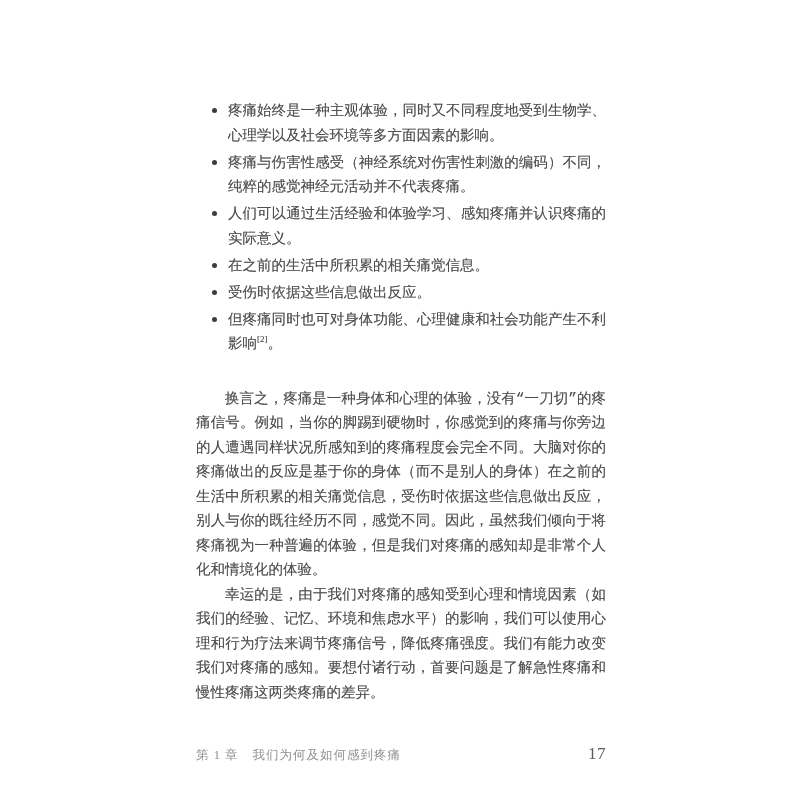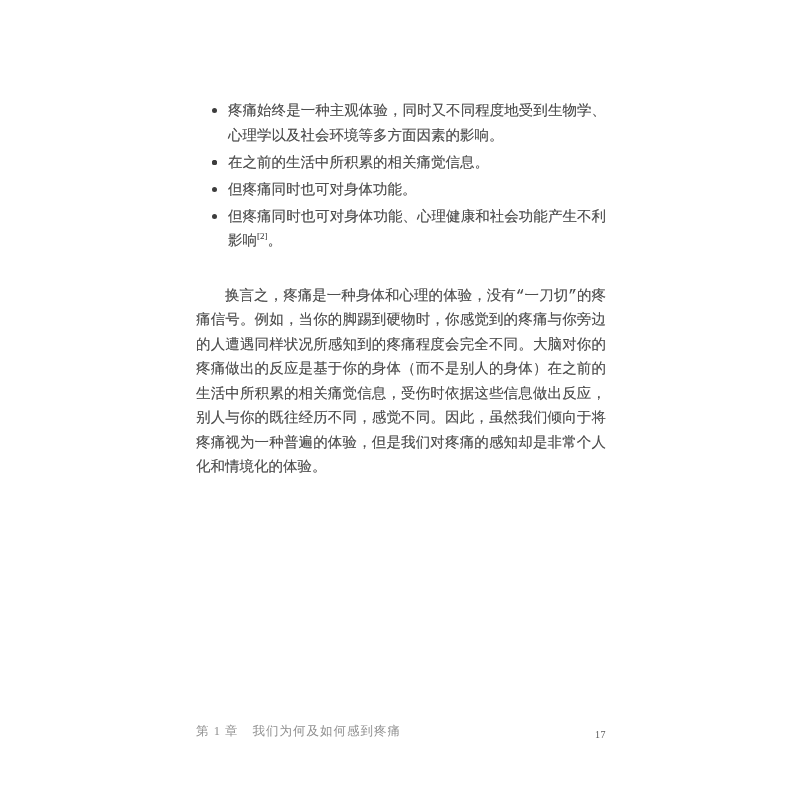--- a/index.html
+++ b/index.html
@@ -54,67 +54,73 @@
     margin: 0;
     text-indent: 2em;
     font-family: Liberation Mono, monospace;
   }
   p.para.first {
     margin-top: 31px;
   }
   .footer {
     position: absolute;
     left: 196px;
-    top: 723px;
+    top: 744px;
     width: 410px;
     display: flex;
     justify-content: space-between;
     align-items: flex-end;
     font-size: 12.5px;
     color: #8f8f8f;
     letter-spacing: 1px;
   }
   .footer .chap-title {
     margin-left: 14px;
   }
   .footer .pagenum {
-    font-size: 10px;
+    font-size: 17px;
     color: #5a5a5a;
     letter-spacing: 0.5px;
   }
 </style>
 </head>
 <body>
 
 <div class="page">
   <div class="content">
 
     <ul class="bullets">
       <li>
         <span class="dot"></span>
         <span>疼痛始终是一种主观体验，同时又不同程度地受到生物学、心理学以及社会环境等多方面因素的影响。</span>
       </li>
       <li>
         <span class="dot"></span>
+        <span>疼痛与伤害性感受（神经系统对伤害性刺激的编码）不同，纯粹的感觉神经元活动并不代表疼痛。</span>
+      </li>
+      <li>
+        <span class="dot"></span>
+        <span>人们可以通过生活经验和体验学习、感知疼痛并认识疼痛的实际意义。</span>
       </li>
       <li>
         <span class="dot"></span>
         <span>在之前的生活中所积累的相关痛觉信息。</span>
       </li>
       <li>
         <span class="dot"></span>
-        <span>但疼痛同时也可对身体功能。</span>
+        <span>受伤时依据这些信息做出反应。</span>
       </li>
       <li>
         <span class="dot"></span>
         <span><span>但疼痛同时也可对身体功能、心理健康和社会功能产生不利影响</span><sup class="fnref">[2]</sup><span>。</span></span>
       </li>
     </ul>
 
     <p class="para first">换言之，疼痛是一种身体和心理的体验，没有“一刀切”的疼痛信号。例如，当你的脚踢到硬物时，你感觉到的疼痛与你旁边的人遭遇同样状况所感知到的疼痛程度会完全不同。大脑对你的疼痛做出的反应是基于你的身体（而不是别人的身体）在之前的生活中所积累的相关痛觉信息，受伤时依据这些信息做出反应，别人与你的既往经历不同，感觉不同。因此，虽然我们倾向于将疼痛视为一种普遍的体验，但是我们对疼痛的感知却是非常个人化和情境化的体验。</p>
+    <p class="para">幸运的是，由于我们对疼痛的感知受到心理和情境因素（如我们的经验、记忆、环境和焦虑水平）的影响，我们可以使用心理和行为疗法来调节疼痛信号，降低疼痛强度。我们有能力改变我们对疼痛的感知。要想付诸行动，首要问题是了解急性疼痛和慢性疼痛这两类疼痛的差异。</p>
 
   </div>
 
   <div class="footer">
     <div class="footer-left">
       <span>第 1 章</span><span class="chap-title">我们为何及如何感到疼痛</span>
     </div>
     <span class="pagenum">17</span>
   </div>
 </div>

